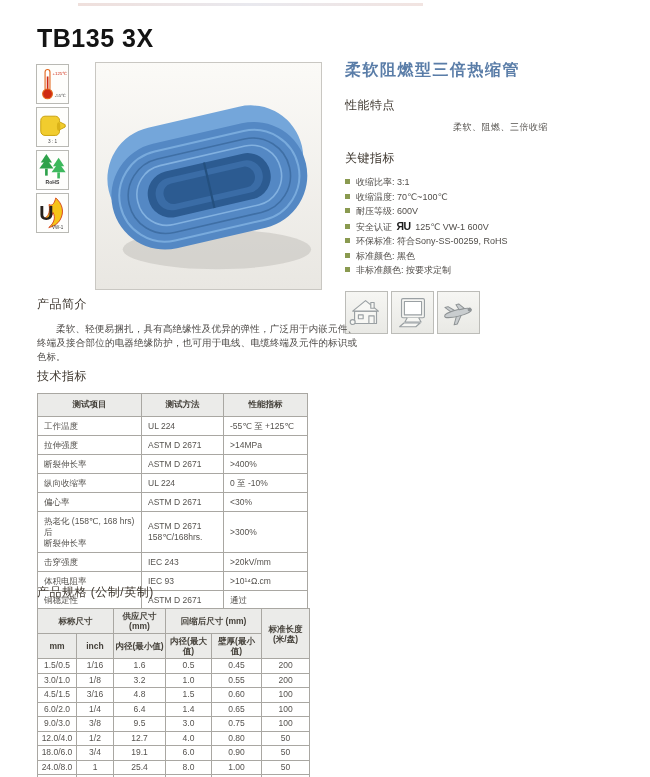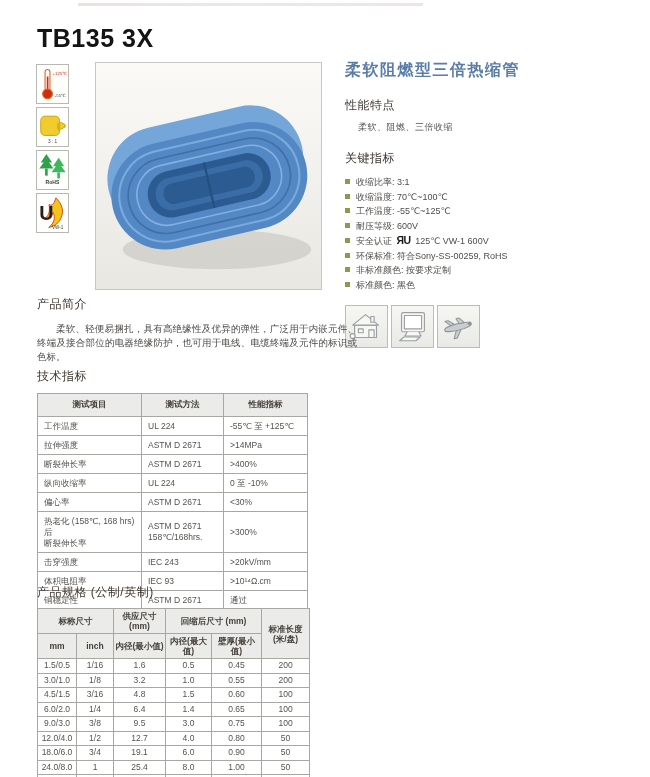--- a/index.html
+++ b/index.html
@@ -17,21 +17,21 @@
 
   
   .photo{position:absolute;left:95px;top:62px;width:227px;height:228px;border:1px solid #c9c7c2;box-sizing:border-box;}
   .photo svg{display:block;width:100%;height:100%;}
 
   
   .right{position:absolute;left:345px;top:60px;width:298px;}
   .prod-title{font-size:16px;font-weight:bold;color:#5a7da8;letter-spacing:1.5px;}
   .sec{font-size:12px;font-weight:normal;color:#3e372f;letter-spacing:.5px;}
   .feat-h{margin-top:16px;}
-  .feat-t{margin-top:7px;margin-left:13px;font-size:9px;color:#55524e;letter-spacing:.5px;}
+  .feat-t{margin-top:7px;margin-left:13px;font-size:9px;color:#55524e;letter-spacing:.5px;text-align:center;}
   .key-h{margin-top:16px;}
   .ks-list{margin-top:8px;}
   .ks-item{font-size:9px;line-height:14.5px;color:#504d49;white-space:nowrap;}
   .ks-bullet{display:inline-block;width:5px;height:5px;background:#8a9a50;margin-right:6px;vertical-align:1px;}
   .ul-mark{font-weight:bold;font-size:10.5px;color:#1a1a1a;letter-spacing:-.5px;margin:0 2px;}
   .apps{margin-top:13px;display:flex;gap:3px;}
   .app-box{width:43px;height:43px;border:1px solid #bcbcb8;box-sizing:border-box;
            background:linear-gradient(#f6f6f3,#e9e9e5);display:flex;align-items:center;justify-content:center;}
 
   
@@ -127,26 +127,25 @@
   <div class="right">
     <div class="prod-title">柔软阻燃型三倍热缩管</div>
 
     <div class="sec feat-h">性能特点</div>
     <div class="feat-t">柔软、阻燃、三倍收缩</div>
 
     <div class="sec key-h">关键指标</div>
     <div class="ks-list">
         <div class="ks-item"><span class="ks-bullet"></span><span>收缩比率: 3:1</span></div>
         <div class="ks-item"><span class="ks-bullet"></span><span>收缩温度: 70℃~100℃</span></div>
-        <div class="ks-item"><span class="ks-bullet"></span><span>工作温度: -55℃~125℃</span></div>
         <div class="ks-item"><span class="ks-bullet"></span><span>耐压等级: 600V</span></div>
         <div class="ks-item"><span class="ks-bullet"></span><span>安全认证 </span><span class="ul-mark">ЯU</span><span> 125℃ VW-1 600V</span></div>
         <div class="ks-item"><span class="ks-bullet"></span><span>环保标准: 符合Sony-SS-00259, RoHS</span></div>
+        <div class="ks-item"><span class="ks-bullet"></span><span>标准颜色: 黑色</span></div>
         <div class="ks-item"><span class="ks-bullet"></span><span>非标准颜色: 按要求定制</span></div>
-        <div class="ks-item"><span class="ks-bullet"></span><span>标准颜色: 黑色</span></div>
       </div>
 
     <div class="apps">
       <div class="app-box">
         <svg viewBox="0 0 43 43" width="41" height="41">
           <g fill="#f7f7f4" stroke="#9aa0a3" stroke-width="1.2" stroke-linejoin="round">
             <rect x="9" y="20" width="23" height="13"></rect>
             <polygon points="7,20 20.5,9 34,20"></polygon>
             <rect x="26" y="11" width="3.5" height="6"></rect>
             <rect x="13" y="24" width="5" height="4"></rect>

